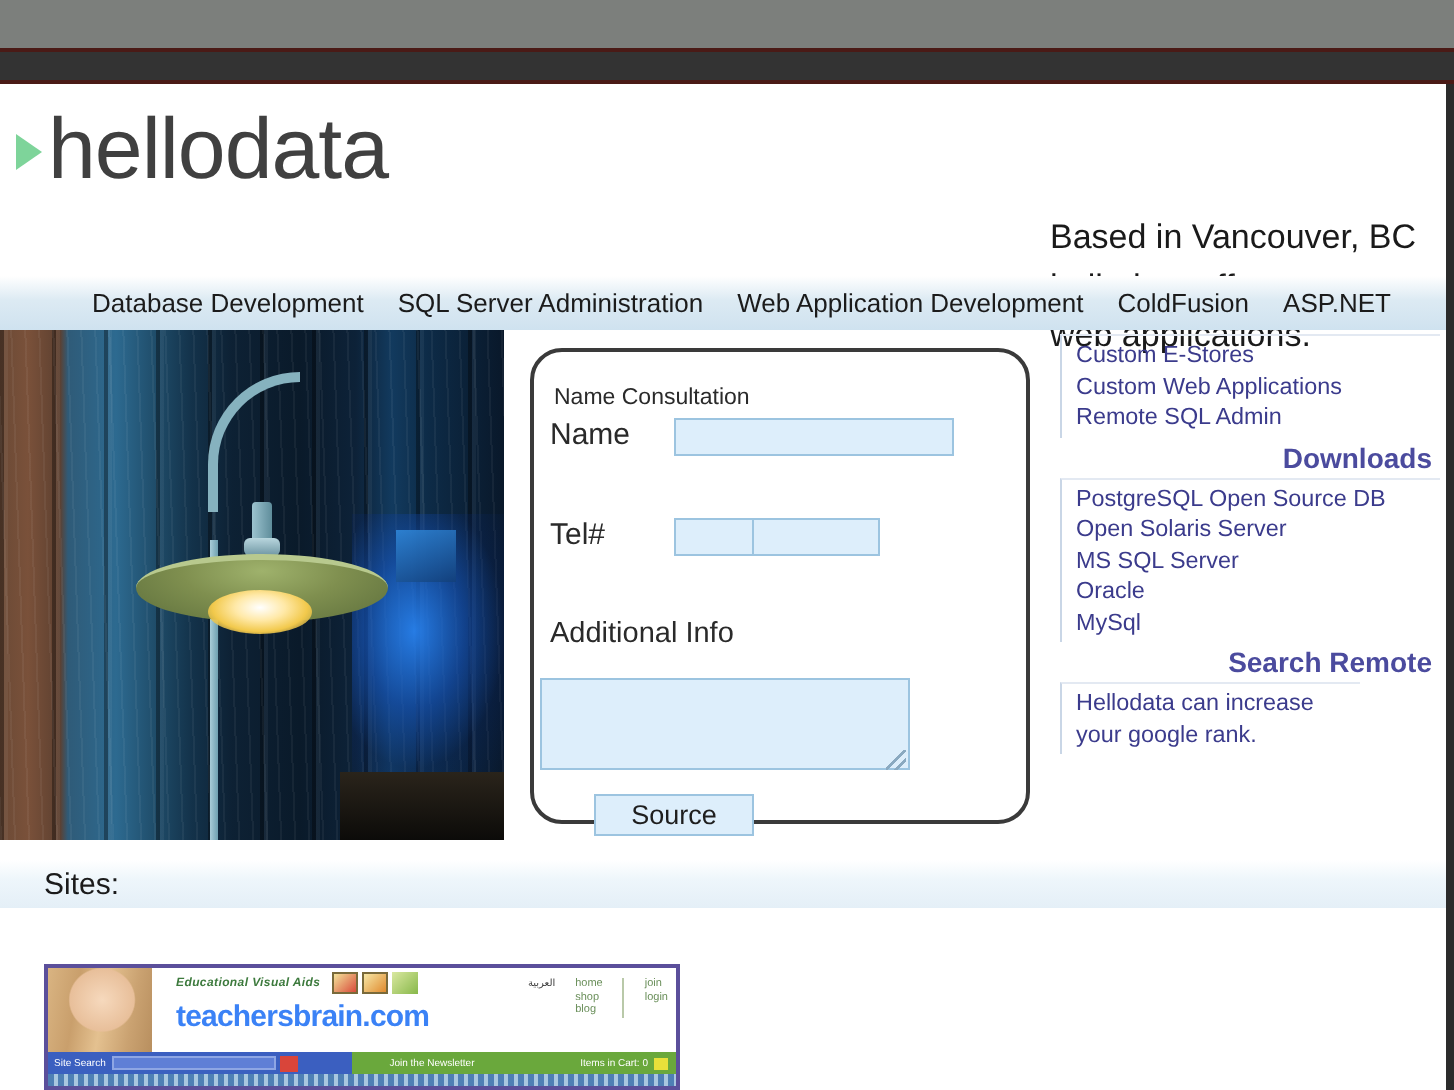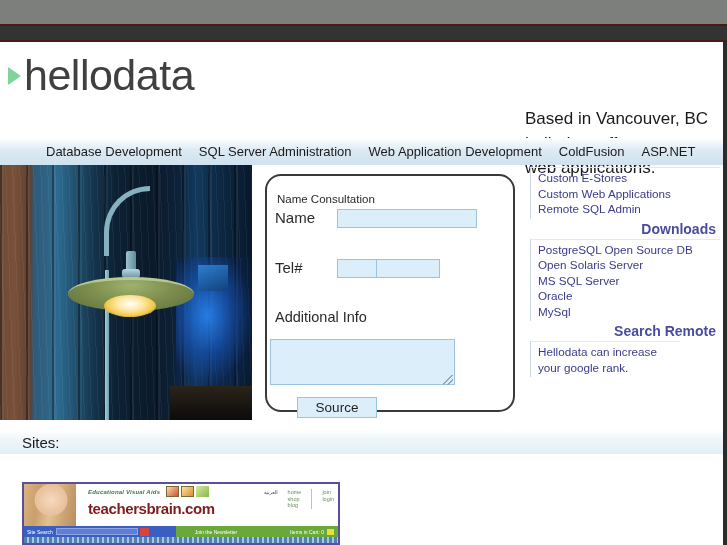--- a/index.html
+++ b/index.html
@@ -319,21 +319,21 @@
     position: absolute; left: 142px; top: 2px;
     display: flex; gap: 2px;
   }
   .tb-ic { width: 13px; height: 11px; border: 1px solid #7a6a3a; }
   .tb-ic1 { background: linear-gradient(135deg,#f3e39a,#d94b3a); }
   .tb-ic2 { background: linear-gradient(135deg,#f6e7a6,#e08a2e); }
   .tb-ic3 { background: linear-gradient(135deg,#d9e8a0,#88b84a); border: none; }
   .tb-title {
     position: absolute; left: 64px; top: 16px;
     font-size: 15px; font-weight: bold;
-    color: #7f1d1d; letter-spacing: -.4px;
+    color: #3b82f6; letter-spacing: -.4px;
   }
   .tb-nav {
     position: absolute; right: 4px; top: 5px;
     display: flex; gap: 10px;
     font-size: 5.5px; color: #6a8f5a; line-height: 6.5px;
   }
   .tb-nav .sep { border-left: 1px solid #b9c9a9; height: 20px; }
   .tb-arab { font-size: 5px; color: #3a3a3a; }
   .tb-bar {
     position: relative; height: 11px;

